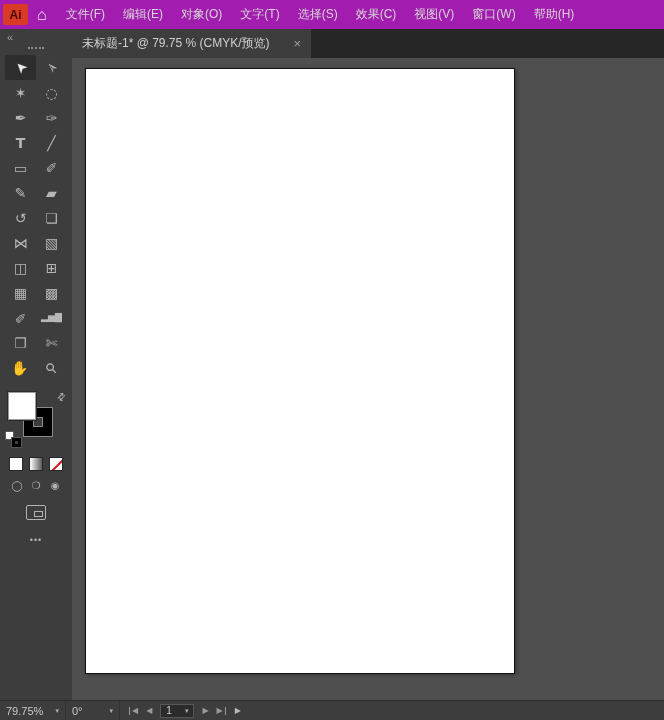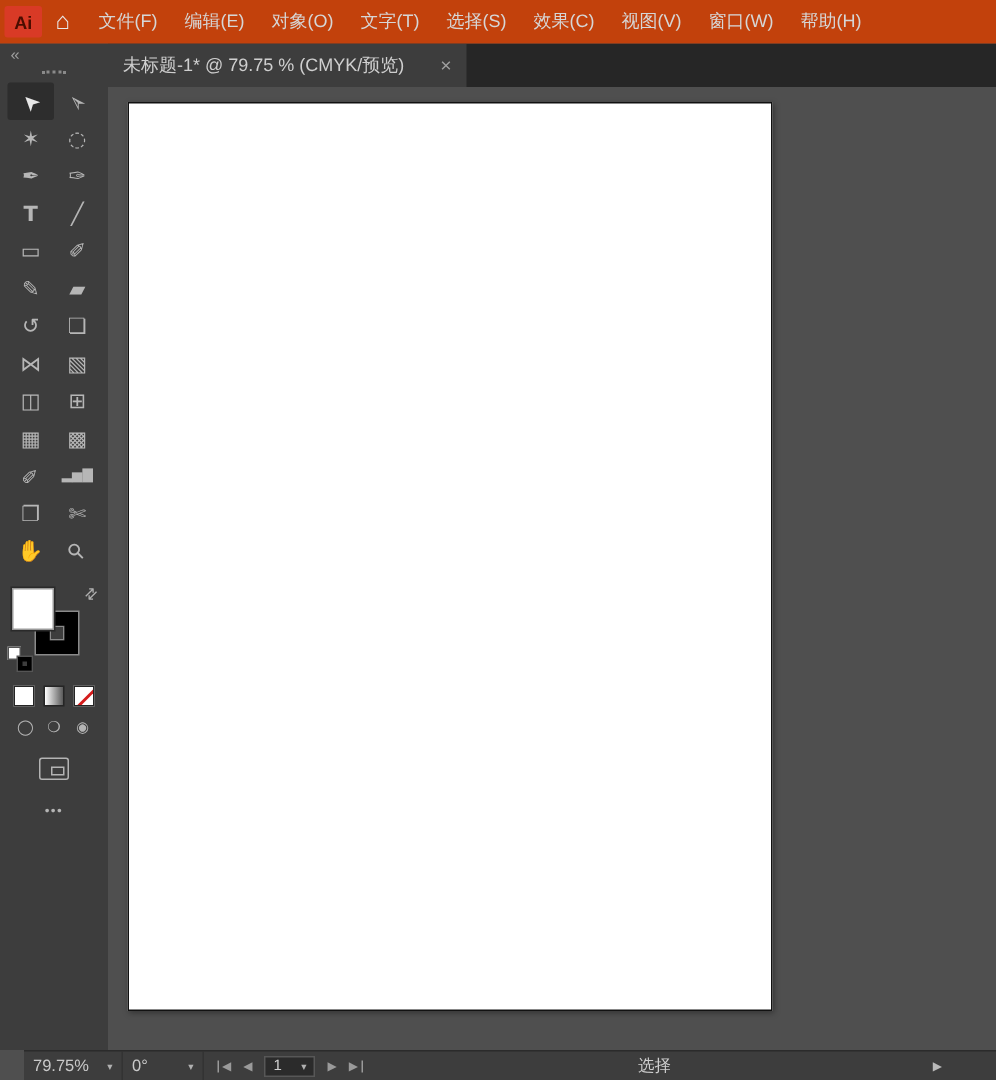--- a/index.html
+++ b/index.html
@@ -1,20 +1,20 @@
 <!DOCTYPE html>
 <html><head>
 <meta charset="utf-8">
 <style>
   * { box-sizing: border-box; margin: 0; padding: 0; }
   html,body { width:664px; height:720px; overflow:hidden; }
   body { position:relative; background:#4f4f4f; font-family:"Liberation Sans",sans-serif; }
 
   
-  #menu-bar { position:absolute; left:0; top:0; right:0; height:29px; background:#c2410c; display:flex; align-items:center; z-index:3; }
+  #menu-bar { position:absolute; left:0; top:0; right:0; height:29px; background:#a21caf; display:flex; align-items:center; z-index:3; }
   .logo { width:25px; height:21px; margin-left:3px; background:#d93a26; color:#4a0d00; font-weight:bold; font-size:12px; display:flex; align-items:center; justify-content:center; border-radius:2px; }
   .home { color:#e8e8e8; font-size:16px; margin:0 10px 0 9px; line-height:1; }
   #menus { display:flex; }
   .menu-item { color:#d6d6d6; font-size:12px; padding:14px 9px; line-height:29px; cursor:default; white-space:nowrap; }
 
   
   #left-panel { position:absolute; left:0; top:29px; bottom:20px; width:72px; background:#3d3d3d; z-index:2; }
   .collapse { color:#9f9f9f; font-size:11px; padding:3px 0 0 7px; line-height:10px; }
   .grip { width:16px; border-top:2px dotted #8a8a8a; margin:5px auto 0; }
   #tool-grid { display:grid; grid-template-columns:repeat(2,31px); justify-content:center; margin-top:6px; }
@@ -51,21 +51,21 @@
   #tab-strip { position:absolute; left:72px; right:0; top:29px; height:29px; background:#262626; display:flex; }
   .tab { display:flex; align-items:center; background:#3d3d3d; padding:0 10px;gap:10px; }
   .tab .title { color:#cfcfcf; font-size:12px; white-space:nowrap; }
   .tab .close { color:#9f9f9f; font-size:13px; margin-left:14px; line-height:1; }
 
   
   #canvas { position:absolute; left:72px; right:0; top:58px; bottom:20px; background:#4f4f4f; }
   #artboard { position:absolute; left:13px; top:10px; width:430px; height:606px; background:#ffffff; border:1px solid #111; box-shadow:1px 1px 4px rgba(0,0,0,0.35); }
 
   
-  #status-bar { position:absolute; left:16px; right:0; bottom:0; height:20px; background:#3d3d3d; border-top:1px solid #2b2b2b; display:flex; align-items:center; color:#c9c9c9; font-size:11px; }
+  #status-bar { position:absolute; left:0; right:0; bottom:0; height:20px; background:#3d3d3d; border-top:1px solid #2b2b2b; display:flex; align-items:center; color:#c9c9c9; font-size:11px; }
   .dd { display:flex; align-items:center; justify-content:space-between; padding:0 6px; height:100%; border-right:1px solid #333; cursor:default; }
   .dd.zoom { width:66px; }
   .dd.rot { width:54px; }
   .chev { font-size:7px; color:#b0b0b0; margin-left:4px; font-family:"DejaVu Sans",sans-serif; }
   .nav { display:flex; align-items:center; gap:8px; padding:0 9px; }
   .navbtn { color:#9a9a9a; font-size:8px; font-family:"DejaVu Sans",sans-serif; line-height:1; }
   .navbtn.first { border-left:1px solid #9a9a9a; padding-left:2px; }
   .navbtn.last { border-right:1px solid #9a9a9a; padding-right:2px; }
   .abox { display:flex; align-items:center; background:#2b2b2b; border:1px solid #575757; height:14px; padding:0 5px; gap:9px; font-size:10px; color:#d0d0d0; }
   .statuslabel { flex:1; text-align:center; font-size:11px; color:#cfcfcf; }
@@ -227,15 +227,14 @@
   <div class="nav">
     <span class="navbtn first">◀</span>
     <span class="navbtn">◀</span>
     <span class="abox">
       <span>1</span>
       <span class="chev">▾</span>
     </span>
     <span class="navbtn">▶</span>
     <span class="navbtn last">▶</span>
   </div>
-  <div class="statuslabel">选择</div>
   <span class="expand">▶</span>
 </div>
 
 </body></html>

